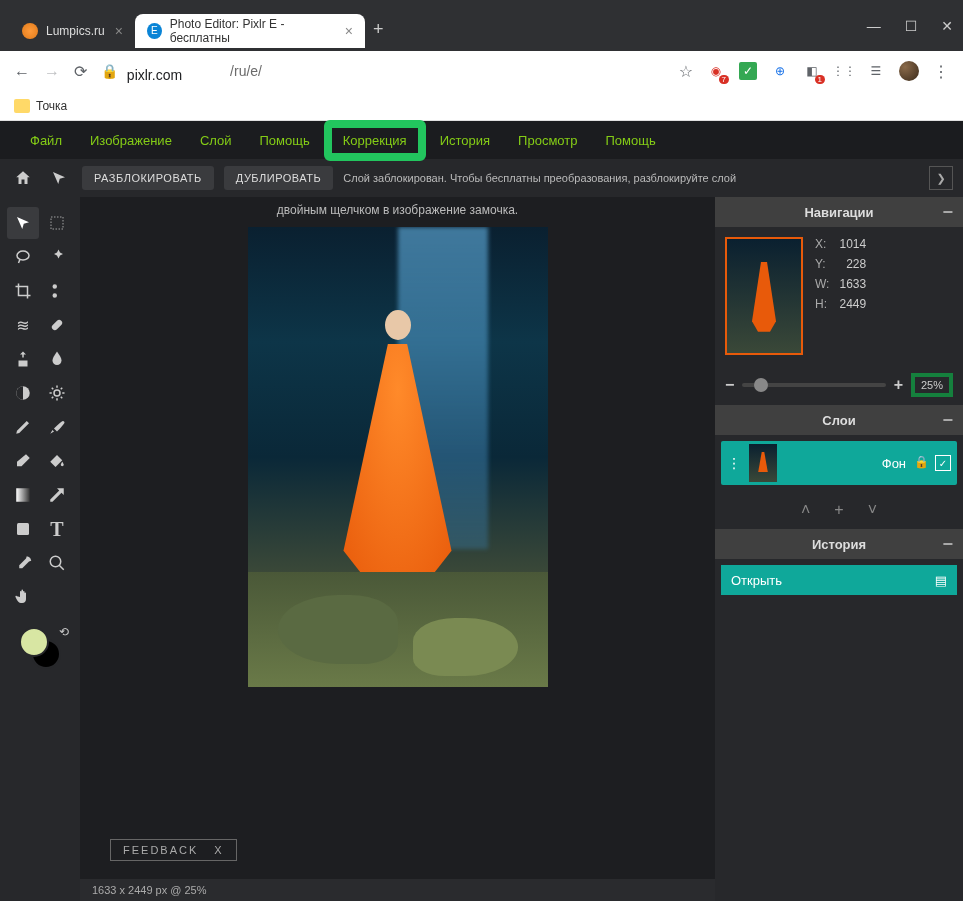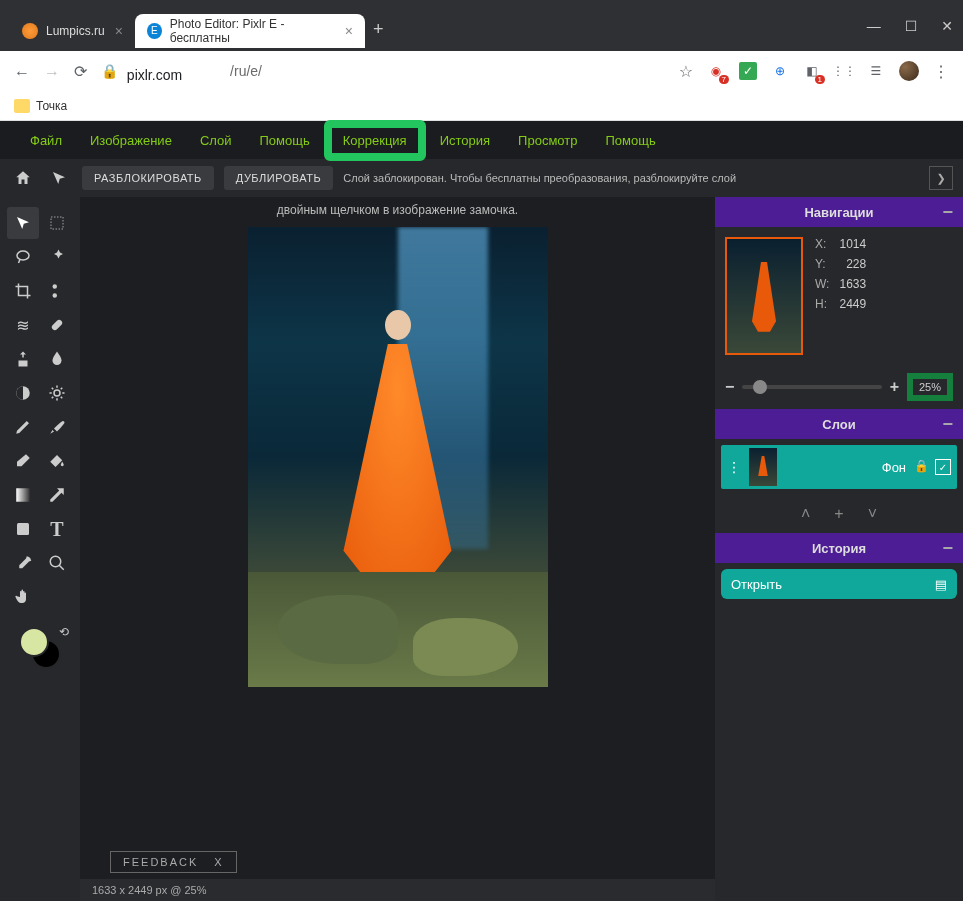--- a/index.html
+++ b/index.html
@@ -62,54 +62,54 @@
 .canvas-wrap { flex: 1; position: relative; background: #1d1e21; display: flex; flex-direction: column; align-items: center; }
 .canvas-hint { color: #bbb; font-size: 12px; padding: 6px 0; }
 .canvas { width: 300px; height: 460px; margin-top: 4px; position: relative; background: linear-gradient(180deg, #0a2030 0%, #0d3548 25%, #0a2838 50%, #3a4838 75%, #2a3828 100%); overflow: hidden; }
 .waterfall { position: absolute; right: 20%; top: 0; width: 30%; height: 70%; background: linear-gradient(180deg, rgba(100,180,230,0.6), rgba(60,140,200,0.3)); filter: blur(2px); }
 .figure { position: absolute; left: 50%; top: 18%; transform: translateX(-50%); width: 120px; height: 300px; }
 .figure .head { width: 26px; height: 30px; background: #e8c8a8; border-radius: 50%; margin: 0 auto; }
 .figure .dress { width: 120px; height: 230px; background: radial-gradient(ellipse at 50% 20%, #ff8a2a, #e85a0a); clip-path: polygon(42% 0%, 58% 0%, 95% 90%, 80% 100%, 20% 100%, 5% 90%); margin-top: 4px; }
 .rocks { position: absolute; bottom: 0; left: 0; right: 0; height: 25%; background: linear-gradient(180deg, #4a5838, #6a7a48); }
 .rocks::before { content: ''; position: absolute; left: 10%; bottom: 20%; width: 40%; height: 60%; background: #5a6a42; border-radius: 50% 40% 30% 50%; }
 .rocks::after { content: ''; position: absolute; right: 10%; bottom: 10%; width: 35%; height: 50%; background: #7a8a52; border-radius: 40% 50% 50% 30%; }
-.feedback { position: absolute; bottom: 28px; left: 30px; border: 1px solid #666; padding: 4px 12px; font-size: 11px; color: #aaa; letter-spacing: 2px; display: flex; gap: 16px; }
+.feedback { position: absolute; bottom: 40px; left: 30px; border: 1px solid #666; padding: 4px 12px; font-size: 11px; color: #aaa; letter-spacing: 2px; display: flex; gap: 16px; }
 .status-bar { position: absolute; bottom: 0; left: 0; right: 0; height: 22px; background: #2a2b2e; display: flex; align-items: center; padding: 0 12px; font-size: 11px; color: #aaa; }
 
 
 .panels { width: 248px; background: #27282b; display: flex; flex-direction: column; }
-.panel-hdr { background: #4c1d95; height: 30px; display: flex; align-items: center; justify-content: center; font-size: 13px; color: #ddd; font-weight: bold; position: relative; }
+.panel-hdr { background: #404040; height: 30px; display: flex; align-items: center; justify-content: center; font-size: 13px; color: #ddd; font-weight: bold; position: relative; }
 .panel-hdr .collapse { position: absolute; right: 10px; font-size: 18px; color: #aaa; }
 
 .nav-panel { padding: 10px; display: flex; gap: 12px; }
 .nav-thumb { width: 78px; height: 118px; border: 2px solid #e85a0a; background: linear-gradient(180deg, #0a2030, #3a4838); position: relative; overflow: hidden; }
 .nav-thumb .mini-fig { position: absolute; left: 50%; top: 20%; transform: translateX(-50%); width: 30px; height: 70px; background: #e85a0a; clip-path: polygon(40% 0%, 60% 0%, 90% 85%, 70% 100%, 30% 100%, 10% 85%); }
 .nav-info { display: flex; flex-direction: column; gap: 6px; font-size: 12px; color: #ccc; }
 .nav-info .row { display: flex; justify-content: space-between; gap: 10px; }
 .nav-info .row span:first-child { color: #aaa; }
 
 .zoom-row { display: flex; align-items: center; padding: 8px 10px; gap: 8px; }
 .zoom-row .zm-btn { color: #ccc; font-size: 16px; font-weight: bold; }
 .slider { flex: 1; height: 4px; background: #444; position: relative; border-radius: 2px; }
 .slider .thumb { position: absolute; left: 8%; top: -5px; width: 14px; height: 14px; background: #888; border-radius: 50%; }
-.zoom-val { border: 6px solid #15803d; padding: 2px 6px; font-size: 11px; color: #ccc; }
+.zoom-val { border: 4px solid #15803d; padding: 2px 6px; font-size: 11px; color: #ccc; }
 
 .layers { padding: 6px; }
 .layer-item { background: #0fa89a; display: flex; align-items: center; height: 44px; padding: 0 6px; gap: 8px; border-radius: 2px; }
 .layer-item .drag { color: #fff; font-size: 14px; }
 .layer-item .lthumb { width: 28px; height: 38px; background: linear-gradient(180deg, #0a2030, #3a4838); position: relative; overflow: hidden; }
 .layer-item .lthumb::after { content: ''; position: absolute; left: 50%; top: 20%; transform: translateX(-50%); width: 12px; height: 24px; background: #e85a0a; clip-path: polygon(40% 0%, 60% 0%, 90% 85%, 10% 85%); }
 .layer-item .lname { flex: 1; color: #fff; font-size: 13px; text-align: right; }
 .layer-item .licns { display: flex; gap: 6px; color: #fff; font-size: 12px; }
 .layer-item .lchk { width: 16px; height: 16px; border: 1px solid #fff; display: flex; align-items: center; justify-content: center; font-size: 10px; }
 
 .layer-ctrls { display: flex; justify-content: center; gap: 24px; padding: 10px; color: #888; font-size: 16px; }
 
 .history { padding: 6px; }
-.hist-item { background: #0fa89a; display: flex; align-items: center; justify-content: space-between; height: 30px; padding: 0 10px; color: #fff; font-size: 13px; border-radius: 6px; }
+.hist-item { background: #0fa89a; display: flex; align-items: center; justify-content: space-between; height: 30px; padding: 0 10px; color: #fff; font-size: 13px; border-radius: 0; }
 
 svg { width: 18px; height: 18px; }
 </style>
 </head>
 <body>
 
 <div class="window-chrome">
   <div class="tabs-row">
     <div class="tab">
       <span class="favicon orange"></span>

